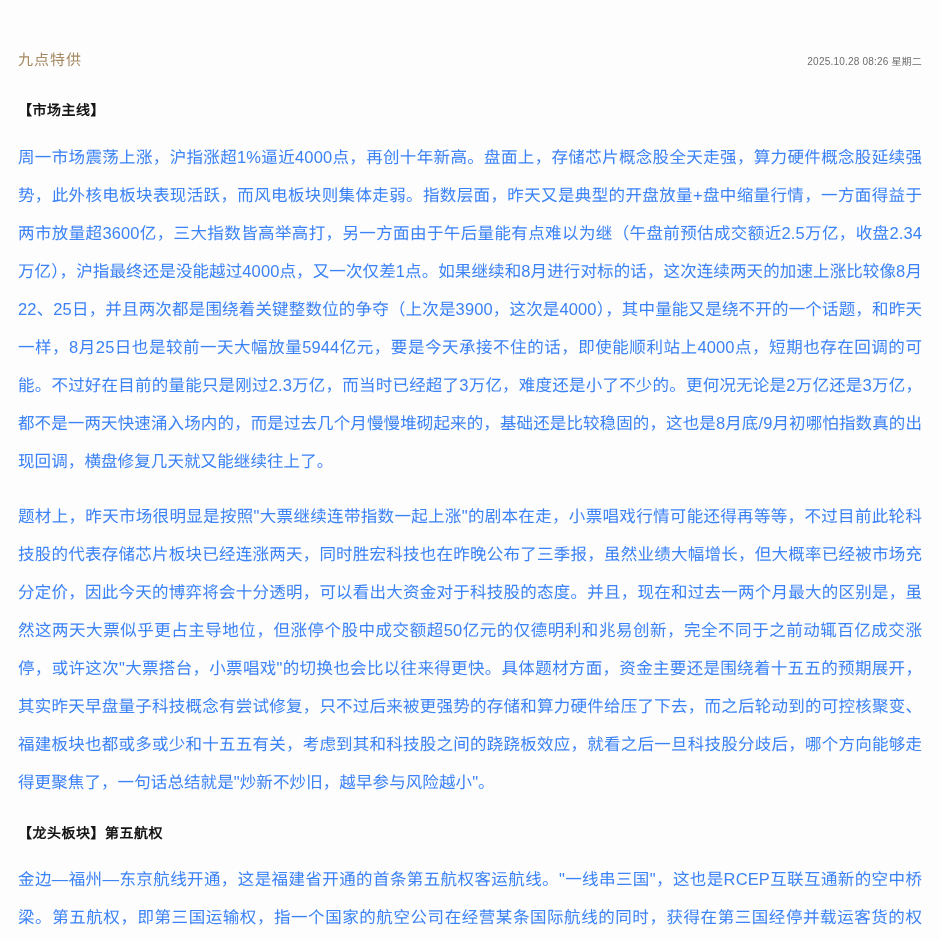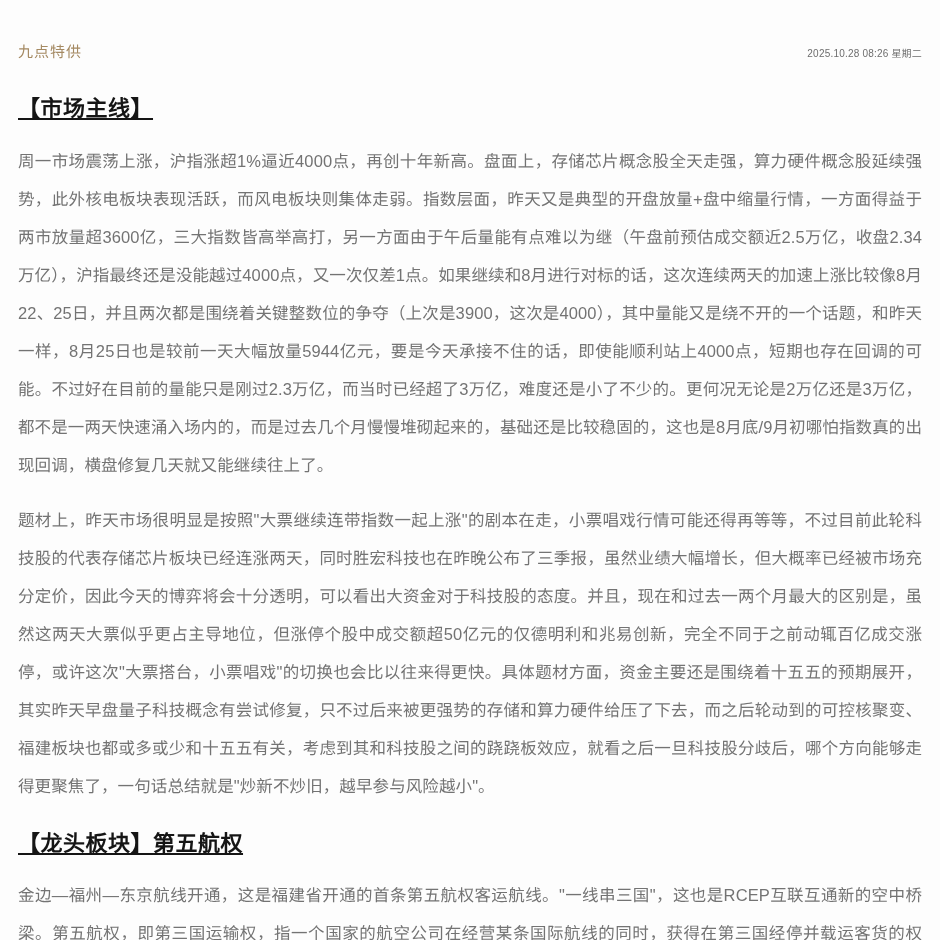--- a/index.html
+++ b/index.html
@@ -15,21 +15,21 @@
     color: #1f1f1f;
     overflow: hidden;
   }
 
   .page {
     position: relative;
     width: 940px;
     height: 712px;
     box-sizing: border-box;
     background: #fdfdfd;
-    padding: 8px 18px;
+    padding: 16px 18px;
   }
 
   
   .doc-header {
     display: flex;
     align-items: baseline;
     justify-content: space-between;
     height: 62px;
     padding-top: 32px;
     box-sizing: border-box;
@@ -45,38 +45,37 @@
 
   .timestamp {
     font-size: 10px;
     color: #6d6d6d;
     letter-spacing: 0.2px;
     white-space: nowrap;
   }
 
   
   .section-heading {
-    font-size: 22px;
+    font-size: 14px;
     font-weight: bold;
     color: #151515;
     letter-spacing: 0.5px;
     margin: 22px 0 0 0;
     line-height: 1.5;
-    text-decoration: underline;
   }
   .section-heading .hl-title {
     font-weight: bold;
     margin-top: 32px;
   }
 
   
   .para {
     font-size: 16.5px;
     line-height: 38px;
-    color: #737373;
+    color: #3b82f6;
     text-align: justify;
     text-justify: inter-ideograph;
     letter-spacing: 0.1px;
     margin: 17px 0 0 0;
   }
 
   .para.tight { margin-top: 16px; }
 </style>
 </head>
 <body>

